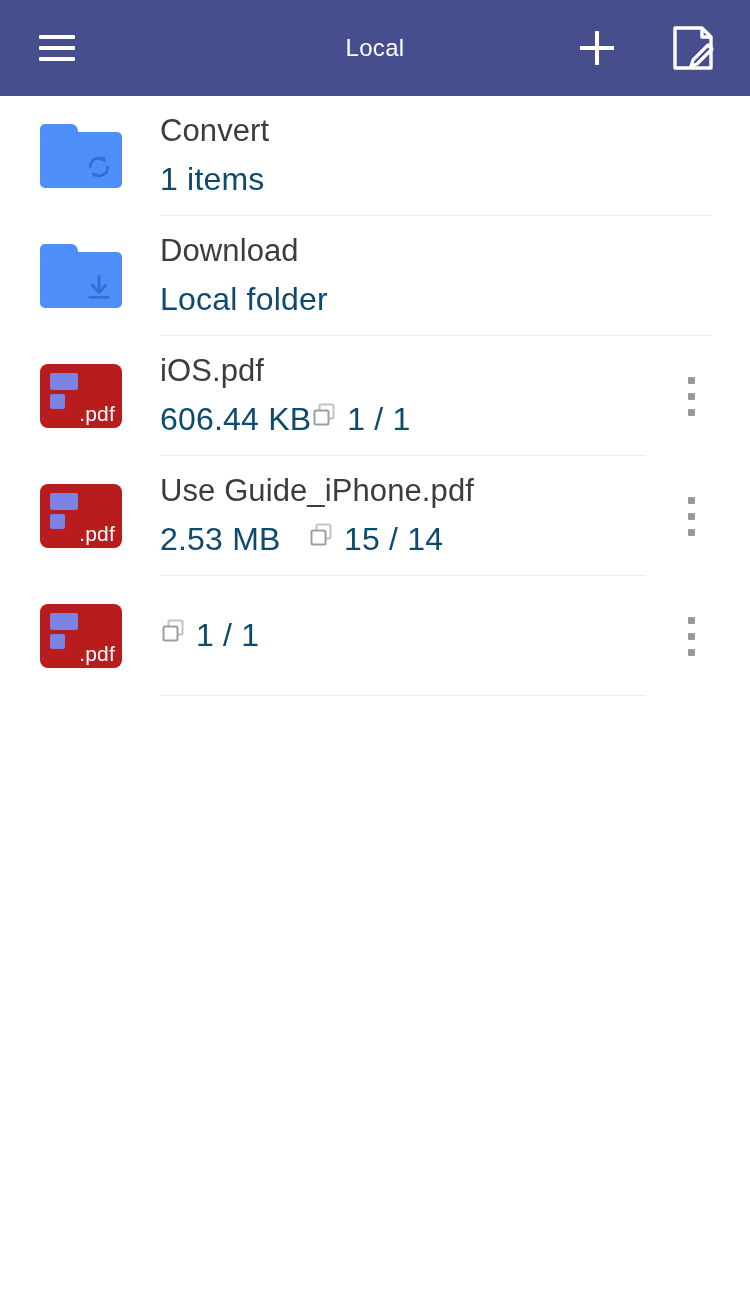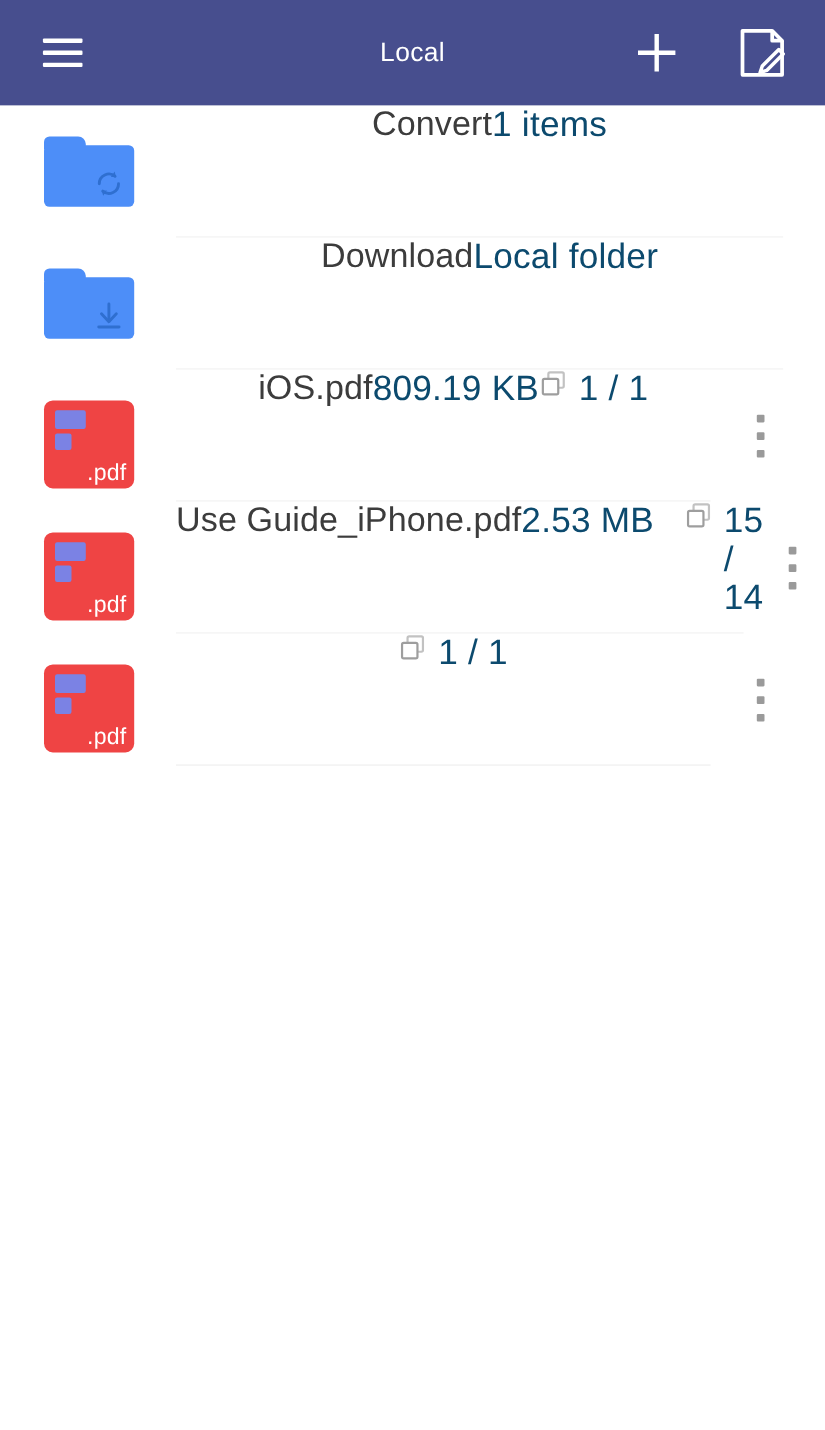--- a/index.html
+++ b/index.html
@@ -64,21 +64,21 @@
     width:82px; height:64px;
     flex:0 0 82px;
     position:relative;
     margin-right:38px;
   }
   .row-body {
     flex:1;
     position:relative;
     height:120px;
     display:flex;
-    flex-direction:row;
+    flex-direction:column;
     justify-content:center;
   }
   .row-divider {
     position:absolute;
     left:0; right:18px; bottom:0;
     height:1px;
     background:#ededed;
   }
   .row-title {
     font-size:31px;
@@ -128,21 +128,21 @@
     background:#4D8EF8;
     border-radius:5px;
   }
   .folder .glyph {
     position:absolute; right:8px; bottom:6px;
     width:30px; height:30px;
     z-index:2;
   }
 
   
-  .pdf { width:82px; height:80px; position:relative; background:#ef4444; border-radius:8px; overflow:hidden;padding-left:31px; }
+  .pdf { width:82px; height:64px; position:relative; background:#b91c1c; border-radius:8px; overflow:hidden;padding-left:31px; }
   .pdf .sq1 { position:absolute; left:10px; top:9px; width:28px; height:17px; background:#7b82e4; border-radius:2px; }
   .pdf .sq2 { position:absolute; left:10px; top:30px; width:15px; height:15px; background:#7b82e4; border-radius:2px; }
   .pdf .ext {
     position:absolute; right:7px; bottom:4px;
     color:#ffffff; font-size:21px; line-height:1;
     letter-spacing:0.2px;
   }
 </style>
 </head>
 <body>
@@ -229,21 +229,21 @@
       <div class="thumb">
         <div class="pdf">
           <div class="sq1"></div>
           <div class="sq2"></div>
           <span class="ext">.pdf</span>
         </div>
       </div>
       <div class="row-body">
         <div class="row-title">iOS.pdf</div>
         <div class="row-meta">
-          <span class="meta-size fixed">809.19 KB</span>
+          <span class="meta-size fixed">606.44 KB</span>
           <span class="pages-icon">
             <svg width="26" height="26" viewBox="0 0 26 26">
               <rect x="8.5" y="2.5" width="14" height="14" rx="1.5" fill="none" stroke="#c2c2c2" stroke-width="2"></rect>
               <rect x="3.5" y="8.5" width="14" height="14" rx="1.5" fill="#ffffff" stroke="#9e9e9e" stroke-width="2"></rect>
             </svg>
           </span>
           <span class="meta-pages">1 / 1</span>
         </div>
         <div class="row-divider"></div>
       </div>

